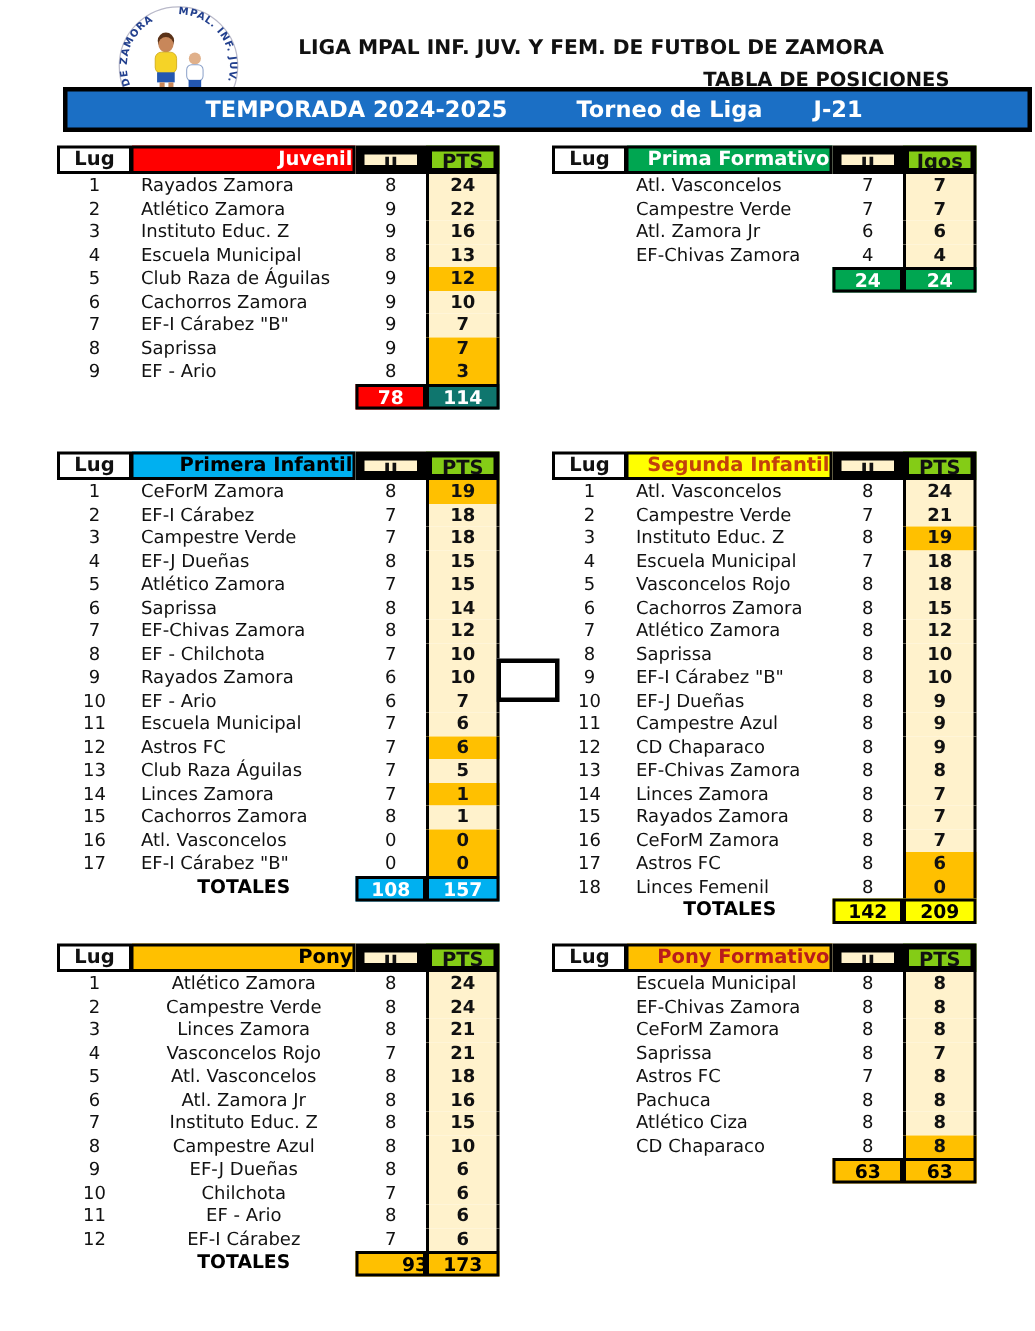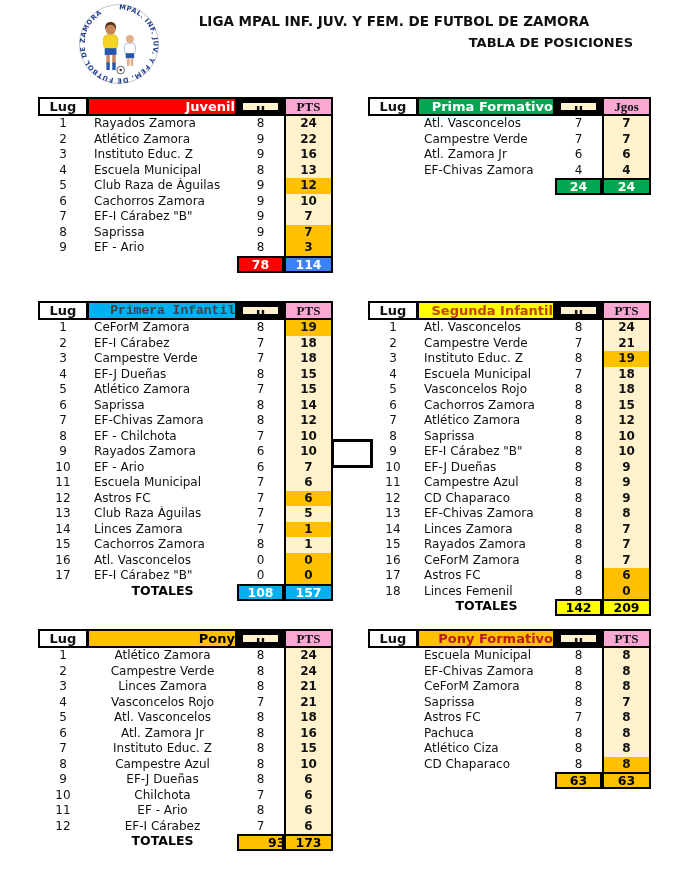--- a/index.html
+++ b/index.html
@@ -1,21 +1,21 @@
 <!DOCTYPE html>
 <html><head>
 <meta charset="utf-8">
 <style>
   html,body{margin:0;padding:0;background:#fff;}
   .page{position:relative;width:690px;height:887px;background:#fff;overflow:hidden;
         font-family:"DejaVu Sans","Liberation Sans",sans-serif;color:#111;}
 
   
   .logo{position:absolute;left:76px;top:2px;width:86px;height:84px;}
-  .titles{position:absolute;left:155px;top:13px;width:478px;}
+  .titles{position:absolute;left:155px;top:24px;width:478px;}
   .title1{font-size:13.5px;font-weight:bold;text-align:center;white-space:nowrap;}
   .title2{font-size:13px;font-weight:bold;text-align:right;margin-top:6px;}
 
   
   .banner{position:absolute;left:42px;top:58px;width:646px;height:30px;box-sizing:border-box;
           border:3px solid #000;background:#1B6FC5;color:#fff;font-weight:bold;font-size:15px;
           display:flex;align-items:center;white-space:nowrap;}
   .banner .b1{margin-left:92px;}
   .banner .b2{margin-left:46px;}
   .banner .b3{margin-left:34px;}
@@ -33,21 +33,21 @@
   .cell{box-sizing:border-box;overflow:hidden;white-space:nowrap;}
   .lug{width:50px;flex:none;text-align:center;}
   .team{flex:1;padding-left:6px;}
   .jj{width:47px;flex:none;text-align:center;}
   .pts{width:49px;flex:none;text-align:center;}
 
   .hrow{height:19px;line-height:15px;font-weight:bold;font-size:13px;}
   .hrow .lug {border:2px solid #000;background:#fff;}
   .hrow .team{border:2px solid #000;border-left-width:1px;text-align:right;padding-left:0;}
   .hrow .jj  {border:6px solid #000000;background:#FFF2CC;}
-  .hrow .pts {border:2px solid #000000;background:#f9a8d4;font-family:Liberation Serif, serif;}
+  .hrow .pts {border:4px solid #000000;background:#84cc16;}
 
   .drow{height:15.5px;line-height:15.5px;}
   .drow .jj{background:#fff;}
   .drow .pts{border-left:2px solid #000;border-right:2px solid #000;background:#FFF2CC;font-weight:bold;}
   .drow .pts.hl{background:#FFC000;}
   .center-teams .drow .team{text-align:center;padding-left:0;}
 
   .trow{height:17px;line-height:13px;font-weight:bold;font-size:12.5px;}
   .trow .team{text-align:center;padding-left:0;color:#000;}
   .trow .jj,.trow .pts{border:2px solid #000;}
@@ -89,20 +89,25 @@
       <circle cx="52" cy="81" r="4.5" fill="#ffffff" stroke="#333" stroke-width="0.9"></circle>
       <circle cx="52" cy="81" r="1.5" fill="#333"></circle>
     </svg>
   </div>
 
   <div class="titles">
     <div class="title1">LIGA MPAL INF. JUV. Y FEM. DE FUTBOL DE ZAMORA</div>
     <div class="title2">TABLA DE POSICIONES</div>
   </div>
 
+  <div class="banner">
+    <span class="b1">TEMPORADA  2024-2025</span>
+    <span class="b2">Torneo de Liga</span>
+    <span class="b3">J-21</span>
+  </div>
 
   <div id="tables-area">
       <div class="ltable pos-juvenil">
     <div class="row hrow">
       <div class="cell lug hcell">Lug</div>
       <div class="cell team hcell" style="background: rgb(255, 0, 0); color: rgb(255, 255, 255);">Juvenil</div>
       <div class="cell jj hcell">JJ</div>
       <div class="cell pts hcell">PTS</div>
     </div>
     <div>
@@ -158,21 +163,21 @@
     <div class="cell lug">9</div>
     <div class="cell team">EF - Ario</div>
     <div class="cell jj">8</div>
     <div class="cell pts hl">3</div>
   </div>
         </div>
     <div class="row trow">
       <div class="cell lug"></div>
       <div class="cell team totlabel"></div>
       <div class="cell jj tot" style="background: rgb(255, 0, 0); color: rgb(255, 255, 255);">78</div>
-      <div class="cell pts tot" style="background: #3b82f6; color: rgb(255, 255, 255);">114</div>
+      <div class="cell pts tot" style="background: #0f766e; color: rgb(255, 255, 255);">114</div>
     </div>
   </div>
       <div class="ltable pos-prima_formativo">
     <div class="row hrow">
       <div class="cell lug hcell">Lug</div>
       <div class="cell team hcell" style="background: rgb(0, 166, 81); color: rgb(255, 255, 255);">Prima Formativo</div>
       <div class="cell jj hcell">JJ</div>
       <div class="cell pts hcell">Jgos</div>
     </div>
     <div>
@@ -204,21 +209,21 @@
     <div class="row trow">
       <div class="cell lug"></div>
       <div class="cell team totlabel"></div>
       <div class="cell jj tot" style="background: rgb(0, 166, 81); color: rgb(255, 255, 255);">24</div>
       <div class="cell pts tot" style="background: rgb(0, 166, 81); color: rgb(255, 255, 255);">24</div>
     </div>
   </div>
       <div class="ltable pos-primera_infantil">
     <div class="row hrow">
       <div class="cell lug hcell">Lug</div>
-      <div class="cell team hcell" style="background: rgb(0, 176, 240); color: #404040; font-family: Liberation Mono, monospace;">Primera Infantil</div>
+      <div class="cell team hcell" style="background: rgb(0, 176, 240); color: #000000;">Primera Infantil</div>
       <div class="cell jj hcell">JJ</div>
       <div class="cell pts hcell">PTS</div>
     </div>
     <div>
           <div class="row drow">
     <div class="cell lug">1</div>
     <div class="cell team">CeForM Zamora</div>
     <div class="cell jj">8</div>
     <div class="cell pts hl">19</div>
   </div>

